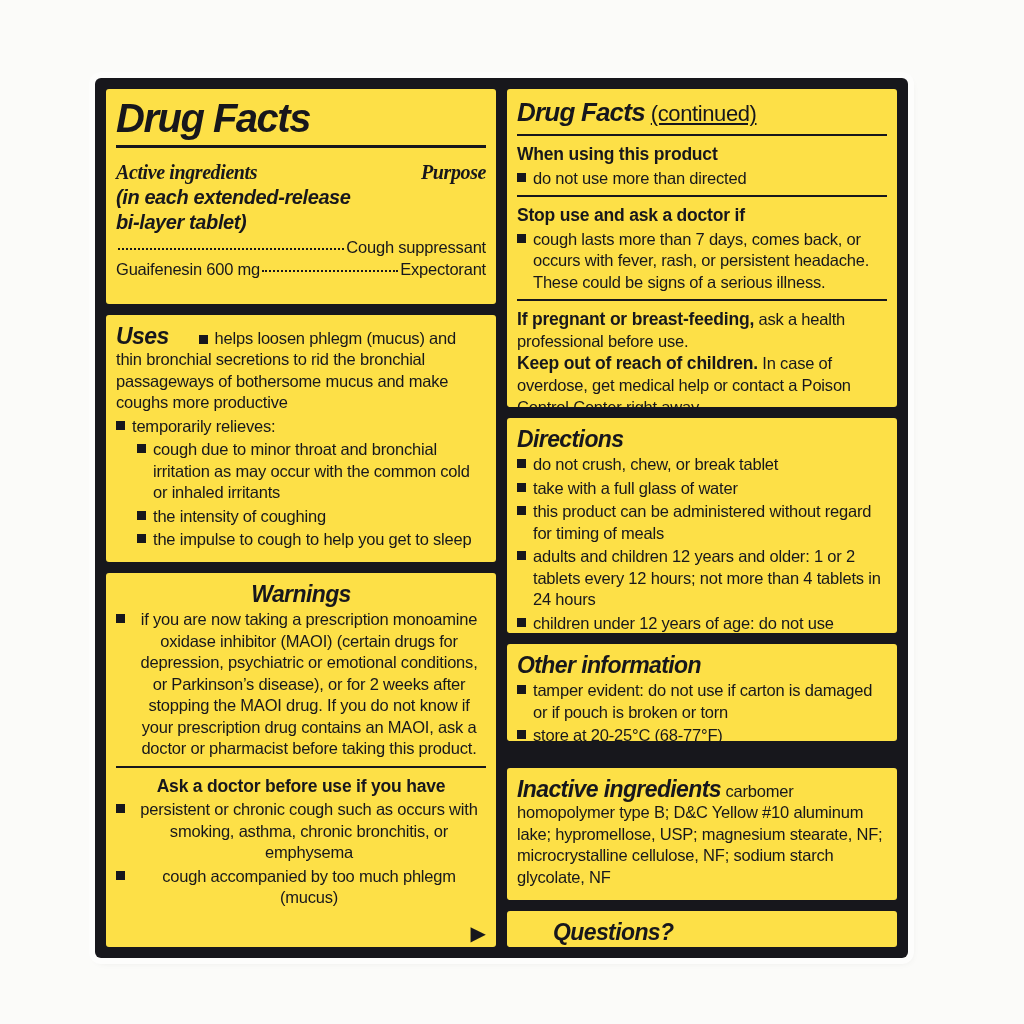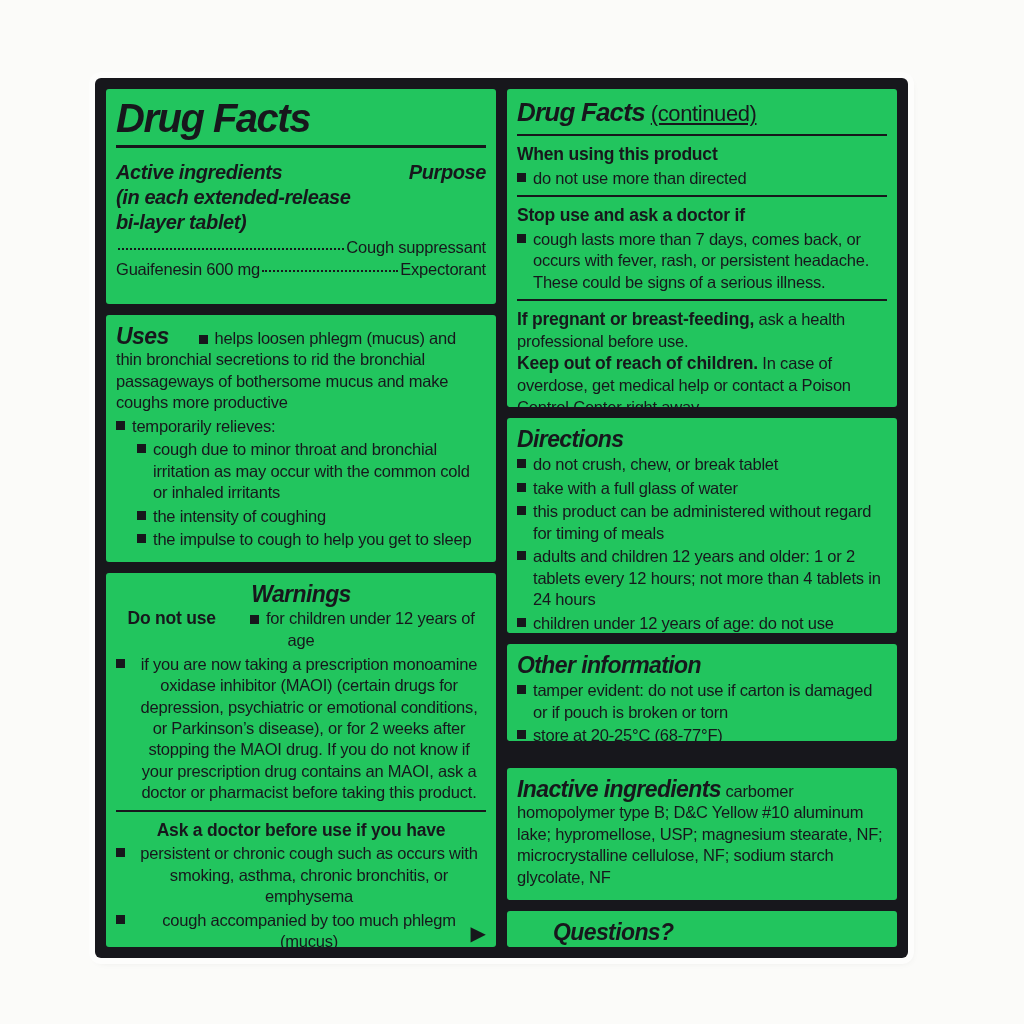--- a/index.html
+++ b/index.html
@@ -12,21 +12,21 @@
   }
   .label{
     position:absolute;left:95px;top:78px;width:813px;height:880px;
     background:#17171c;border-radius:6px;
     padding:11px;box-sizing:border-box;
     display:flex;gap:11px;
     box-shadow:0 0 0 6px #fdfdfc, 2px 3px 8px rgba(0,0,0,0.12);
   }
   .col{display:flex;flex-direction:column;gap:11px;flex:1 1 0;min-width:0;}
   .box{
-    background:#22c55e;border-radius:3px;
+    background:#fde047;border-radius:3px;
     padding:8px 10px;box-sizing:border-box;
     overflow:hidden;position:relative;
   }
   .lb1{flex:0 0 215px;} .lb2{flex:0 0 247px;} .lb3{flex:1 1 auto;text-align:center;}
   .rb1{flex:0 0 318px;} .rb2{flex:0 0 215px;} .rb3{flex:0 0 97px;} .rb4{flex:0 0 132px;margin-top:16px;} .rb5{flex:1 1 auto;}
 
   .t{font-size:16.5px;line-height:1.3;letter-spacing:-0.2px;}
   .h1{font-size:40px;font-weight:bold;font-style:italic;letter-spacing:-1.5px;line-height:1.05;}
   .h1s{font-size:26px;font-weight:bold;font-style:italic;letter-spacing:-0.8px;}
   .cont{font-size:22px;font-weight:normal;font-style:normal;letter-spacing:-0.4px;margin-left:6px;text-decoration:underline;}
@@ -36,21 +36,21 @@
 
   .rule{height:3px;background:#17171c;margin:6px 0 8px 0;}
   .rule2{height:2px;background:#17171c;margin:6px 0 7px 0;}
 
   .b{display:flex;margin-top:2px;}
   .sq{flex:0 0 auto;width:9px;height:9px;background:#17171c;margin:5px 7px 0 0;}
   .sub{margin-left:21px;}
   .sqi{display:inline-block;width:9px;height:9px;background:#17171c;margin:0 7px 0 0;}
   .gap1{margin-left:30px;} .gap2{margin-left:34px;}
 
-  .arow{display:flex;justify-content:space-between;align-items:center;margin-top:12px;}
+  .arow{display:flex;justify-content:space-between;align-items:center;margin-top:12px;font-family:Liberation Serif, serif;}
   .irow{display:flex;align-items:baseline;font-size:16.5px;letter-spacing:-0.2px;line-height:1.32;}
   .iname,.ipurp{white-space:nowrap;}
   .leader{flex:1 1 auto;min-width:10px;border-bottom:2.5px dotted #17171c;margin:0 2px;transform:translateY(-3px);}
 
   .arrow{position:absolute;right:10px;bottom:4px;font-size:20px;line-height:1;color:#17171c;}
   .qrow{display:flex;align-items:center;flex-wrap:wrap;margin-left:36px;}
   .phone{font-size:18.5px;font-weight:bold;letter-spacing:-0.4px;margin-left:8px;}
   .mt2{margin-top:2px;}
 </style>
 </head>
@@ -97,23 +97,20 @@
         <div>the intensity of coughing</div>
       </div>
       <div class="b t sub">
         <span class="sq"></span>
         <div>the impulse to cough to help you get to sleep</div>
       </div>
     </div>
 
     <div class="box lb3">
       <div class="h2">Warnings</div>
-      <div class="t">
-        <span class="h3">Do not use</span><span class="sqi gap2"></span><span>for children under 12 years of age</span>
-      </div>
       <div class="b t">
         <span class="sq"></span>
         <div>if you are now taking a prescription monoamine oxidase inhibitor (MAOI) (certain drugs for depression, psychiatric or emotional conditions, or Parkinson’s disease), or for 2 weeks after stopping the MAOI drug. If you do not know if your prescription drug contains an MAOI, ask a doctor or pharmacist before taking this product.</div>
       </div>
       <div class="rule2"></div>
       <div class="h3">Ask a doctor before use if you have</div>
       <div class="b t">
         <span class="sq"></span>
         <div>persistent or chronic cough such as occurs with smoking, asthma, chronic bronchitis, or emphysema</div>
       </div>

